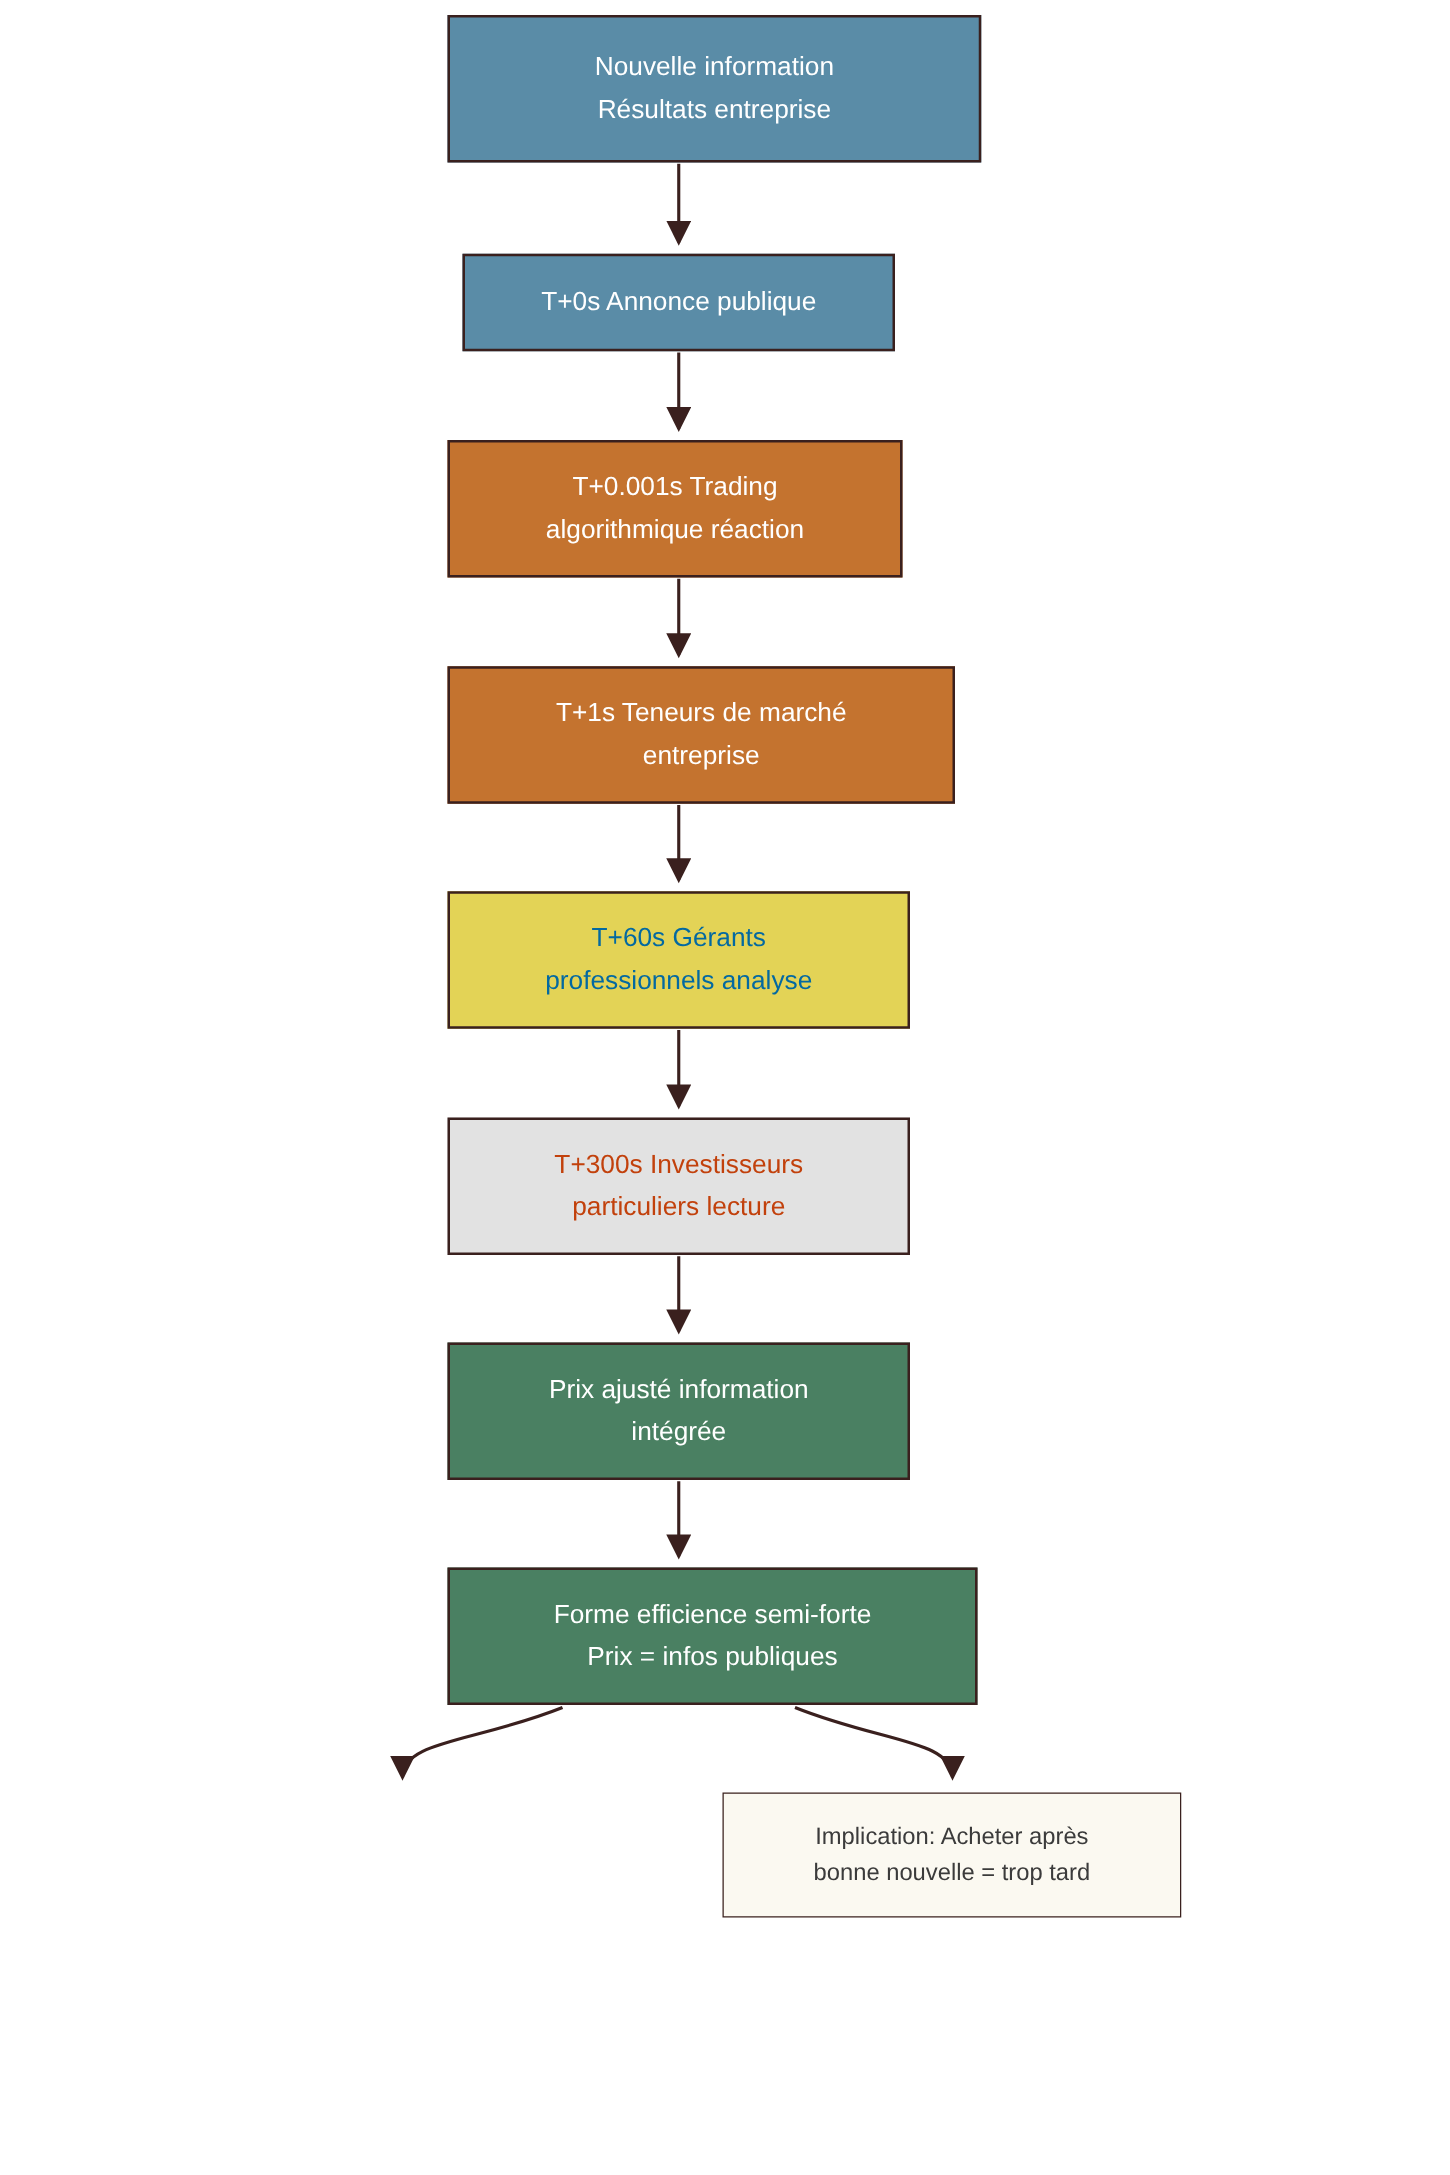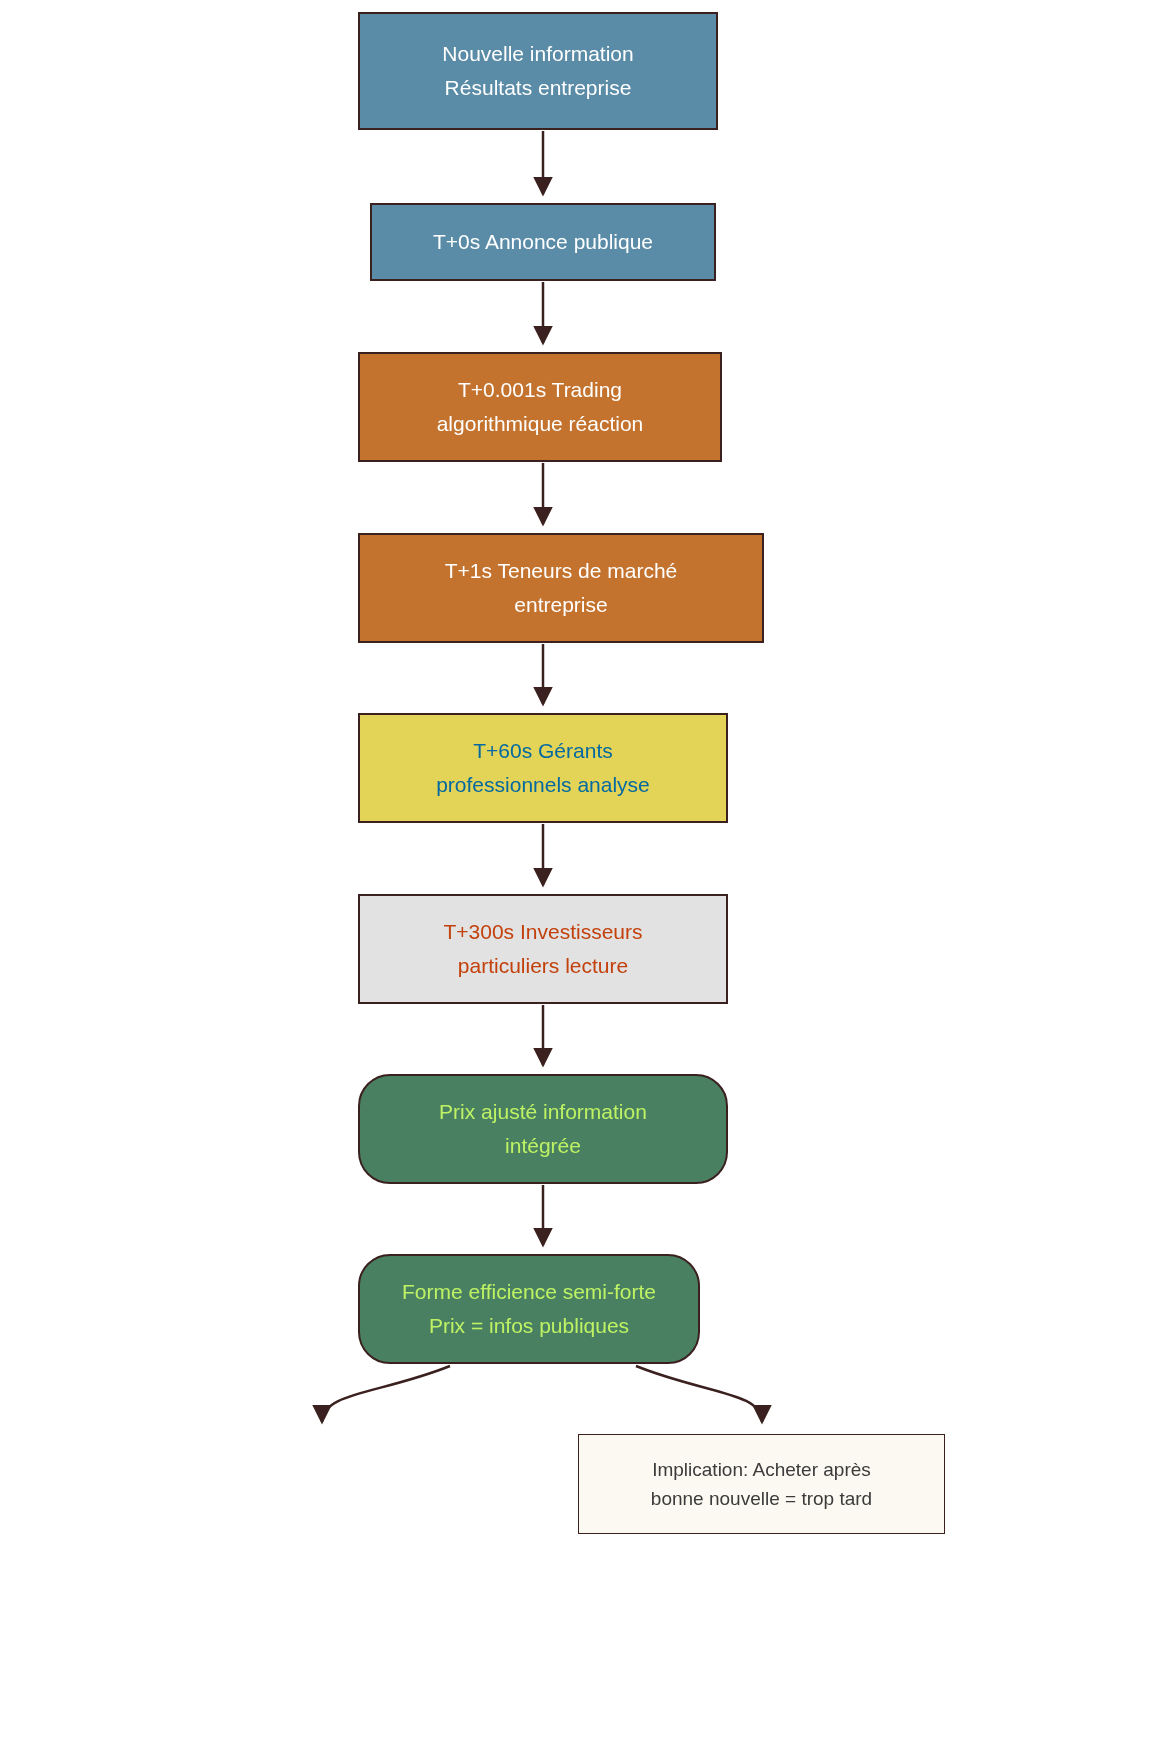--- a/index.html
+++ b/index.html
@@ -42,21 +42,21 @@
     text-align: center;
     font-size: 21px;
     line-height: 1.6;
     padding: 6px 18px;
   }
   .node .line { display: block; }
   .node.blue   { background: var(--blue, #5a8ca7);  color: #ffffff; }
   .node.orange { background: var(--orange, #c4732f); color: #ffffff; }
   .node.yellow { background: var(--yellow, #e3d356); color: #0369a1; }
   .node.gray   { background: var(--gray, #e2e2e2);   color: #c2410c; }
-  .node.green  { background: var(--green, #4a8062);  color: #bef264; border-radius: 32px; }
+  .node.green  { background: var(--green, #4a8062);  color: #ffffff; }
   .node.cream  {
     background: var(--cream, #fbf9f1);
     color: #3b3b3b;
     border-width: 1.5px;
     font-size: 19px;
     line-height: 1.55;
   }
 </style>
 </head>
 <body>
@@ -73,21 +73,21 @@
     <path class="connector" d="M543 282 L543 343" marker-end="url(#arrowhead)"></path>
     <path class="connector" d="M543 463 L543 524" marker-end="url(#arrowhead)"></path>
     <path class="connector" d="M543 644 L543 704" marker-end="url(#arrowhead)"></path>
     <path class="connector" d="M543 824 L543 885" marker-end="url(#arrowhead)"></path>
     <path class="connector" d="M543 1005 L543 1065" marker-end="url(#arrowhead)"></path>
     <path class="connector" d="M543 1185 L543 1245" marker-end="url(#arrowhead)"></path>
     <path class="connector" d="M450 1366 C 380 1394, 322 1392, 322 1422" marker-end="url(#arrowhead)"></path>
     <path class="connector" d="M636 1366 C 706 1394, 762 1392, 762 1422" marker-end="url(#arrowhead)"></path>
   </svg>
 
-  <div class="node blue" style="left:358px; top:12px; width:360px; height:118px;">
+  <div class="node blue" style="left:358px; top:12px; width:427px; height:118px;">
     <span class="line">Nouvelle information</span>
     <span class="line">Résultats entreprise</span>
   </div>
 
   <div class="node blue" style="left:370px; top:203px; width:346px; height:78px;">
     <span class="line">T+0s Annonce publique</span>
   </div>
 
   <div class="node orange" style="left:358px; top:352px; width:364px; height:110px;">
     <span class="line">T+0.001s Trading</span>
@@ -107,21 +107,21 @@
   <div class="node gray" style="left:358px; top:894px; width:370px; height:110px;">
     <span class="line">T+300s Investisseurs</span>
     <span class="line">particuliers lecture</span>
   </div>
 
   <div class="node green" style="left:358px; top:1074px; width:370px; height:110px;">
     <span class="line">Prix ajusté information</span>
     <span class="line">intégrée</span>
   </div>
 
-  <div class="node green" style="left:358px; top:1254px; width:342px; height:110px;text-align:center;">
+  <div class="node green" style="left:358px; top:1254px; width:424px; height:110px;text-align:center;">
     <span class="line">Forme efficience semi-forte</span>
     <span class="line">Prix = infos publiques</span>
   </div>
 
 
   <div class="node cream" style="left:578px; top:1434px; width:367px; height:100px;">
     <span class="line">Implication: Acheter après</span>
     <span class="line">bonne nouvelle = trop tard</span>
   </div>
 

